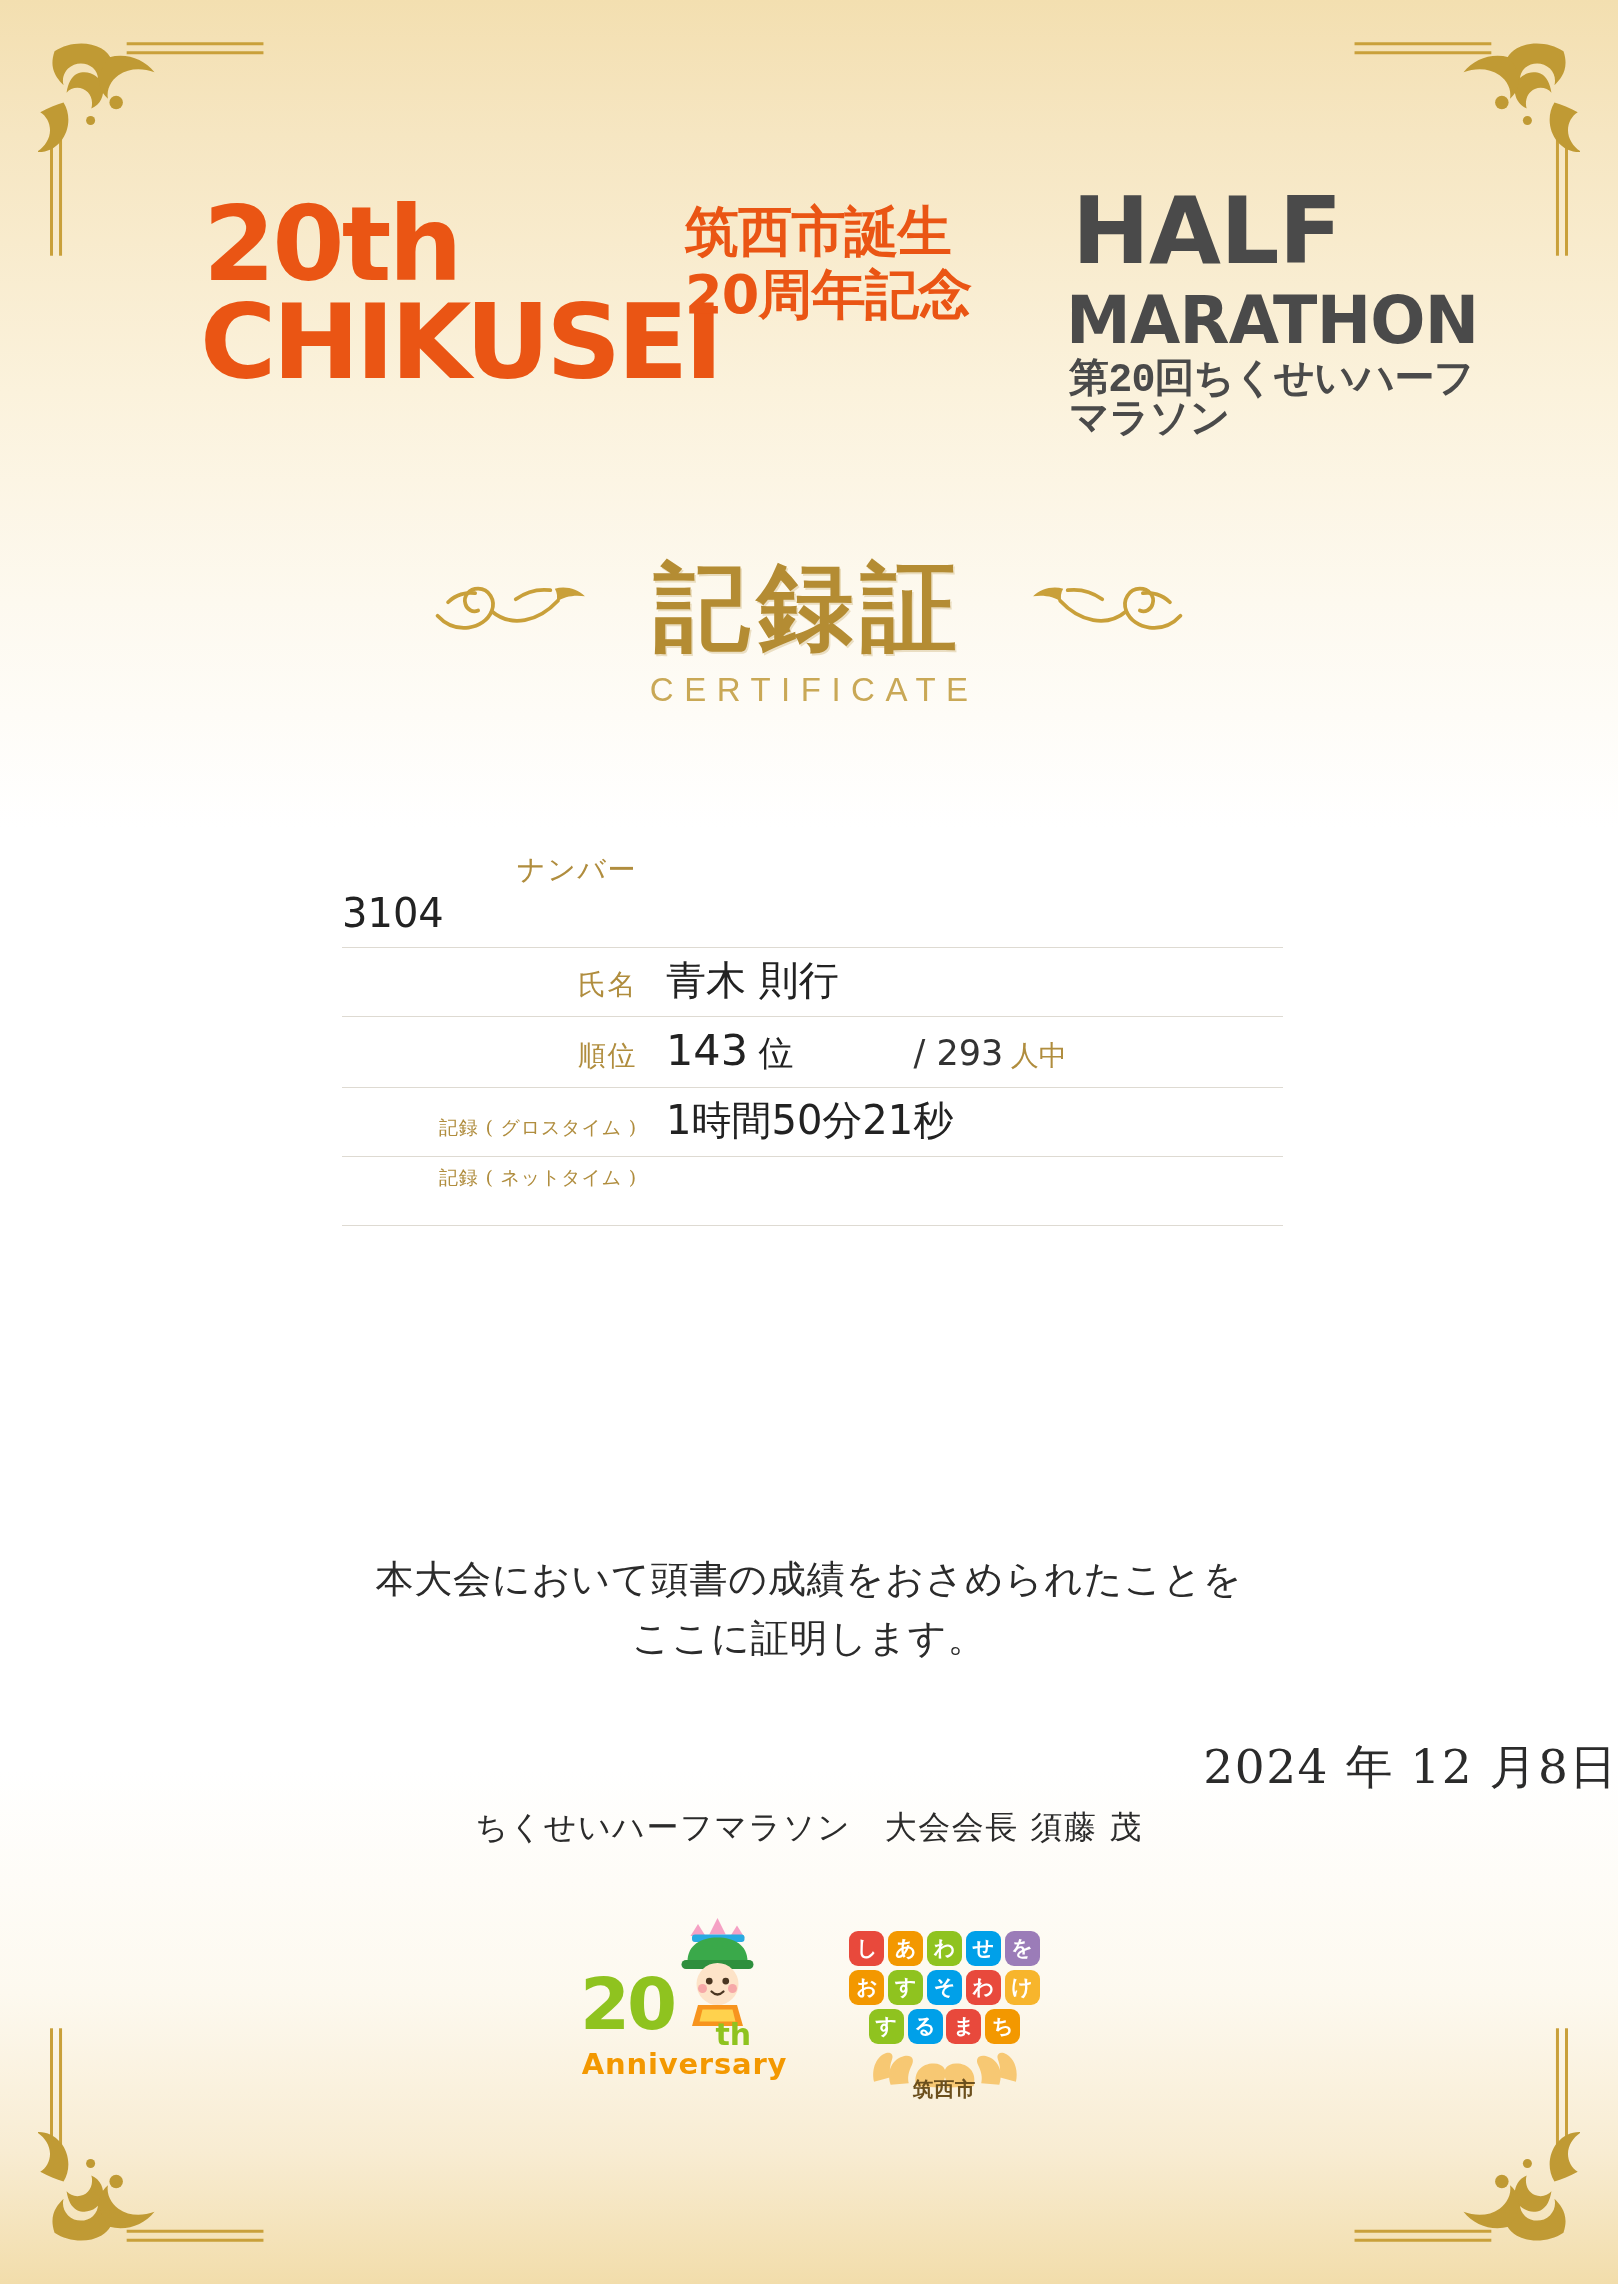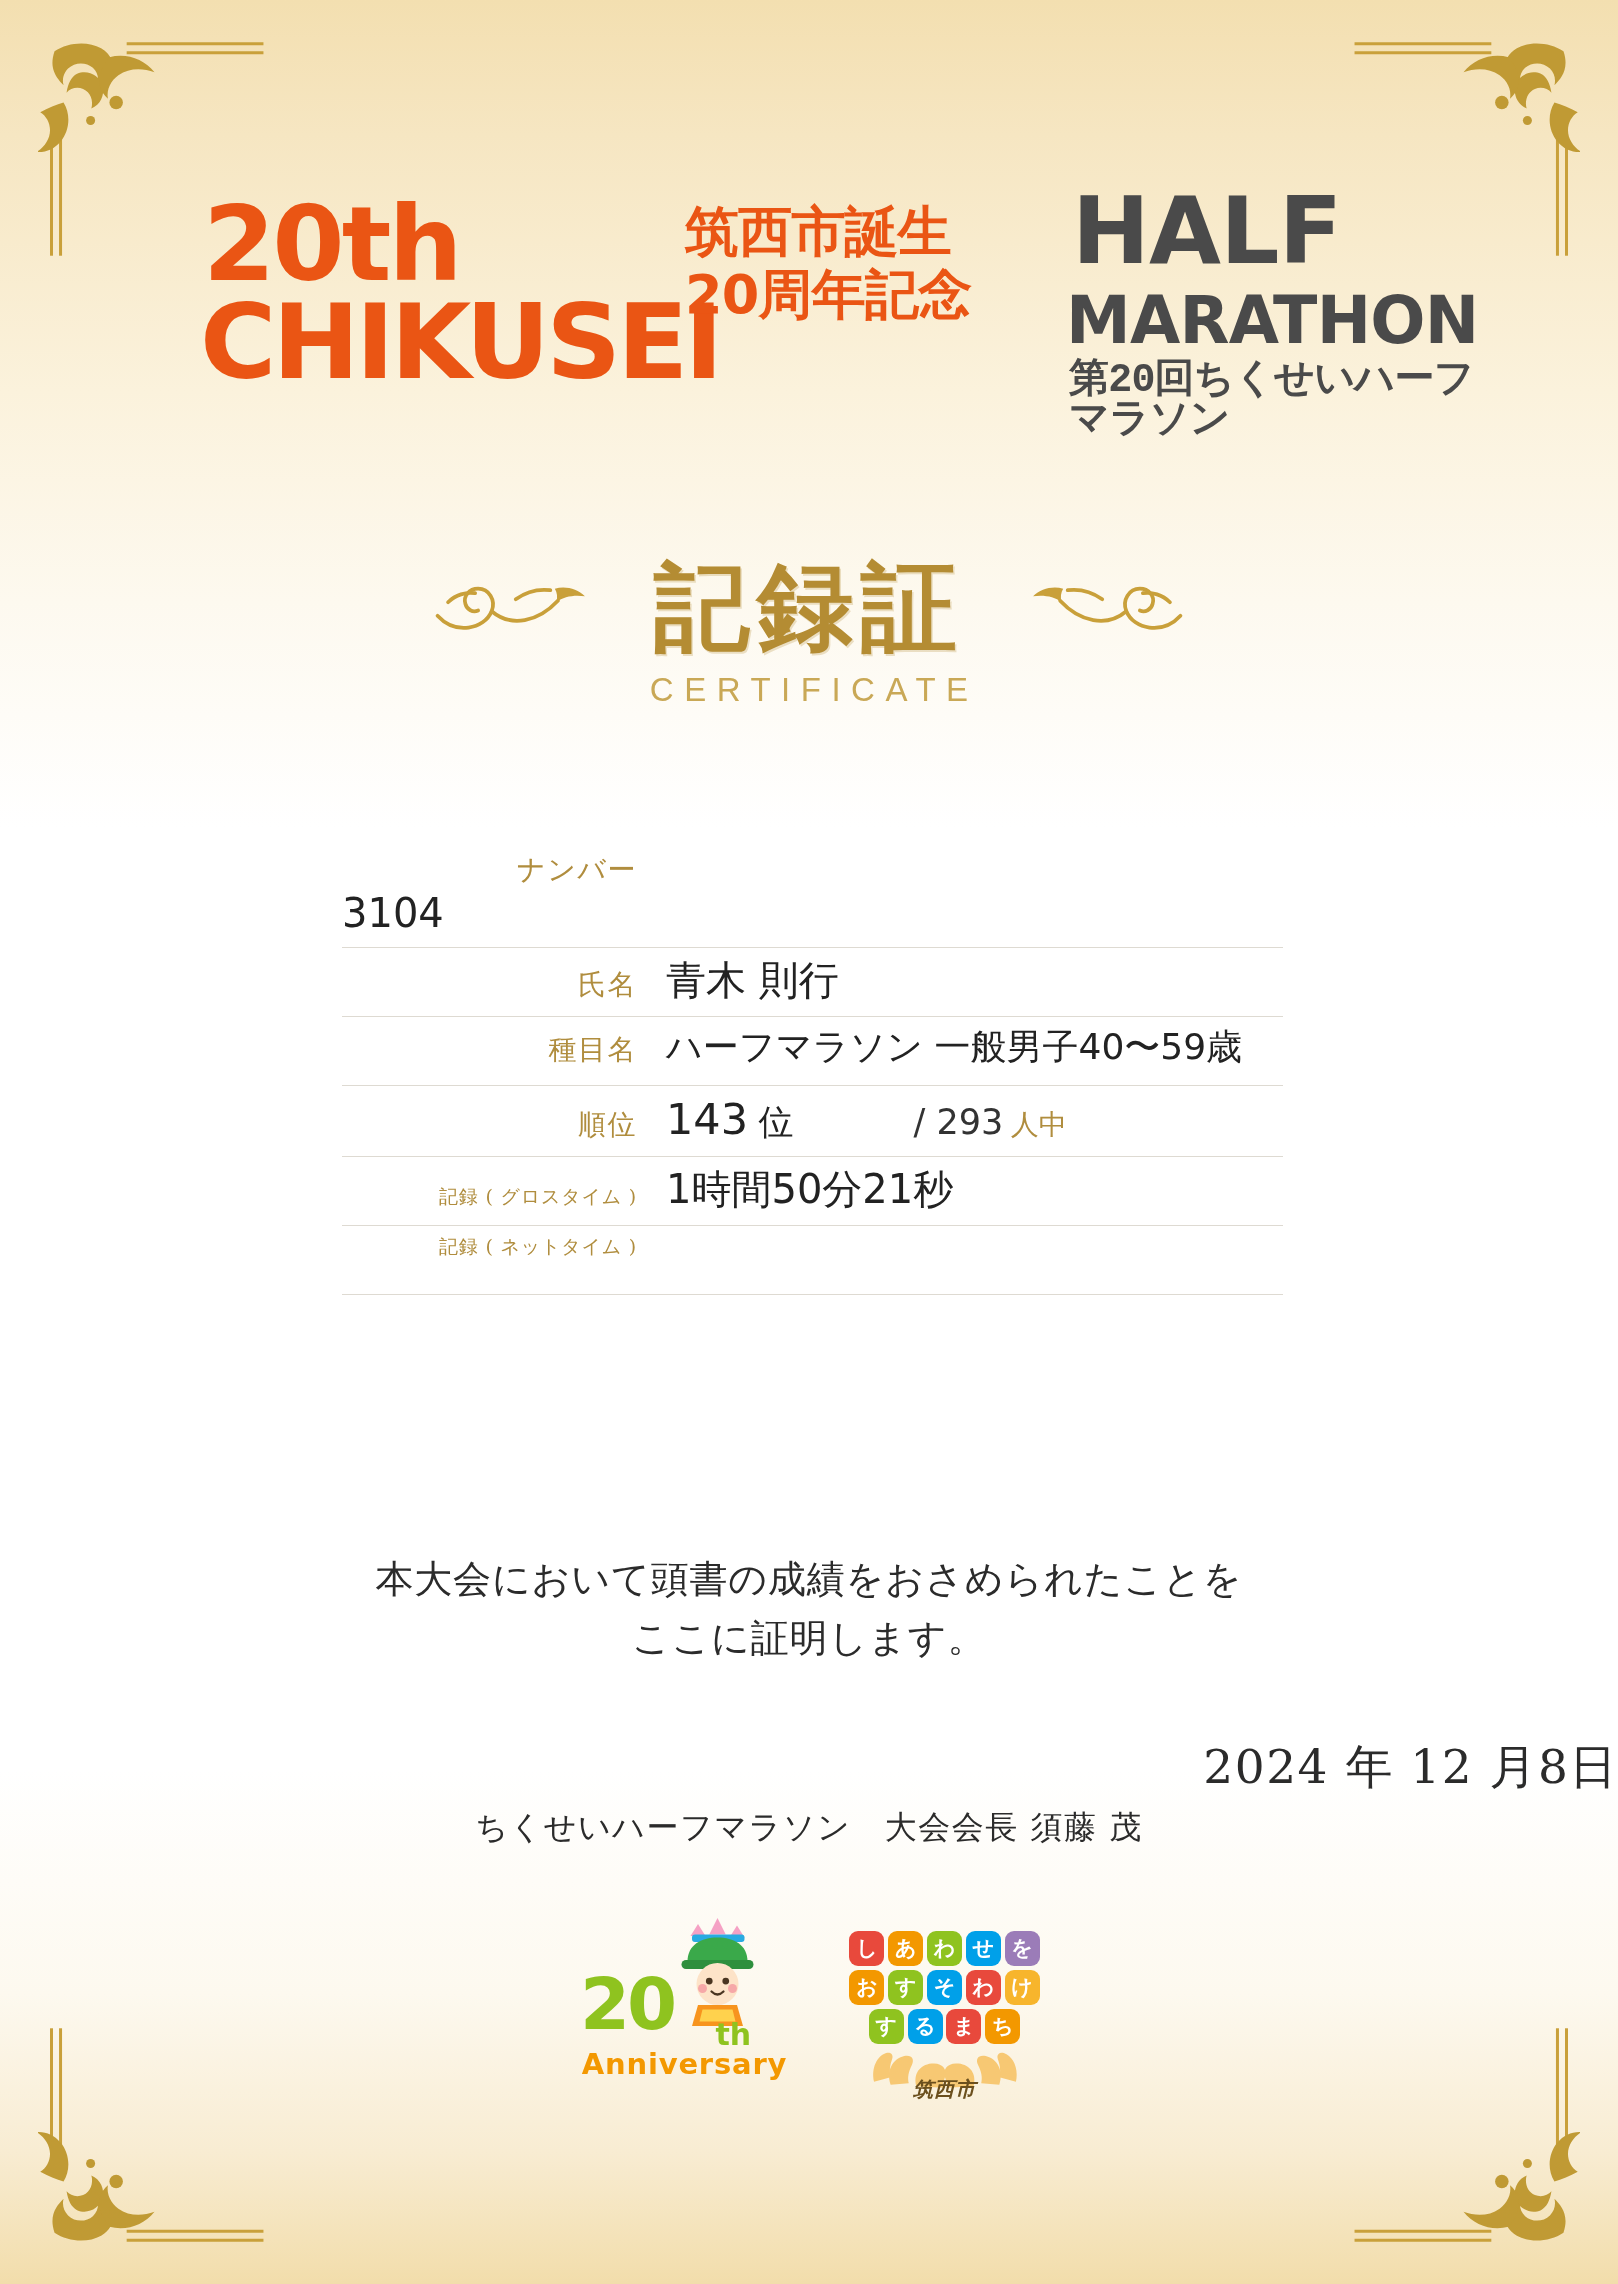--- a/index.html
+++ b/index.html
@@ -356,21 +356,20 @@
     position: absolute;
     left: 0;
     top: 144px;
     width: 196px;
     text-align: center;
     font-family: "DejaVu Sans", sans-serif;
     font-weight: 700;
     font-size: 20.3px;
     color: #6b4f1d;
     letter-spacing: 0.8px;
-    font-style: italic;
   }
 </style>
 </head>
 <body>
 
 <div class="page">
 
   <div class="corner tl">
     <svg viewBox="0 0 330 300" xmlns="http://www.w3.org/2000/svg">
       <g fill="none" stroke="#c9a03a" stroke-width="4">
@@ -492,24 +491,20 @@
     <div class="row first">
       <div class="label">ナンバー</div>
       <div class="value">3104</div>
     </div>
 
     <div class="row">
       <div class="label">氏名</div>
       <div class="value">青木 則行</div>
     </div>
 
-    <div class="row">
-      <div class="label">種目名</div>
-      <div class="value small">ハーフマラソン 一般男子40〜59歳</div>
-    </div>
 
     <div class="row">
       <div class="label">順位</div>
       <div class="rank-line">
         <span class="rank-num">143</span>
         <span class="rank-unit">位</span>
         <span class="rank-total">/ 293</span>
         <span class="rank-total-unit">人中</span>
       </div>
     </div>

